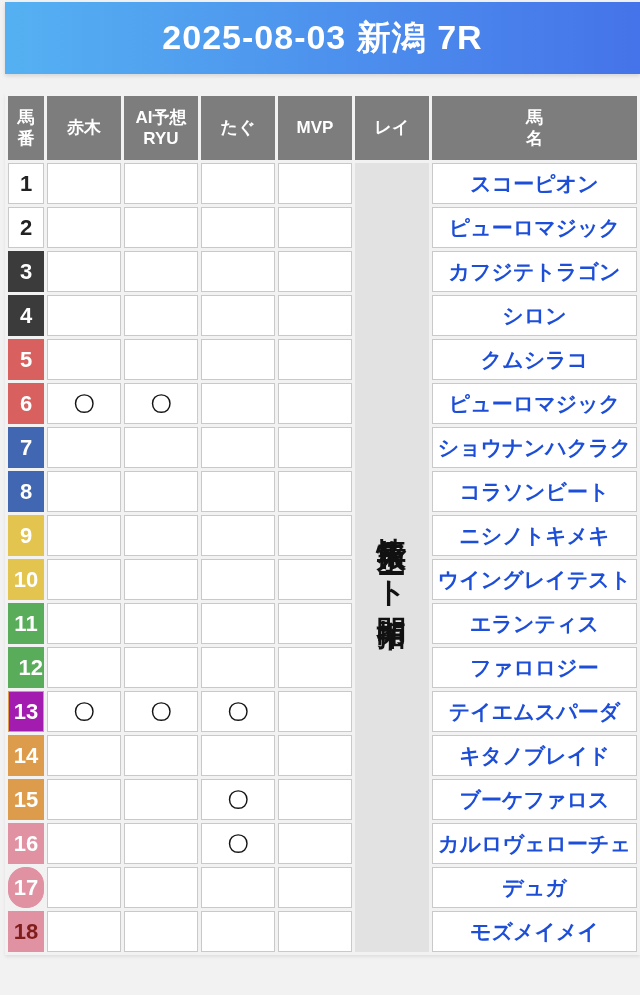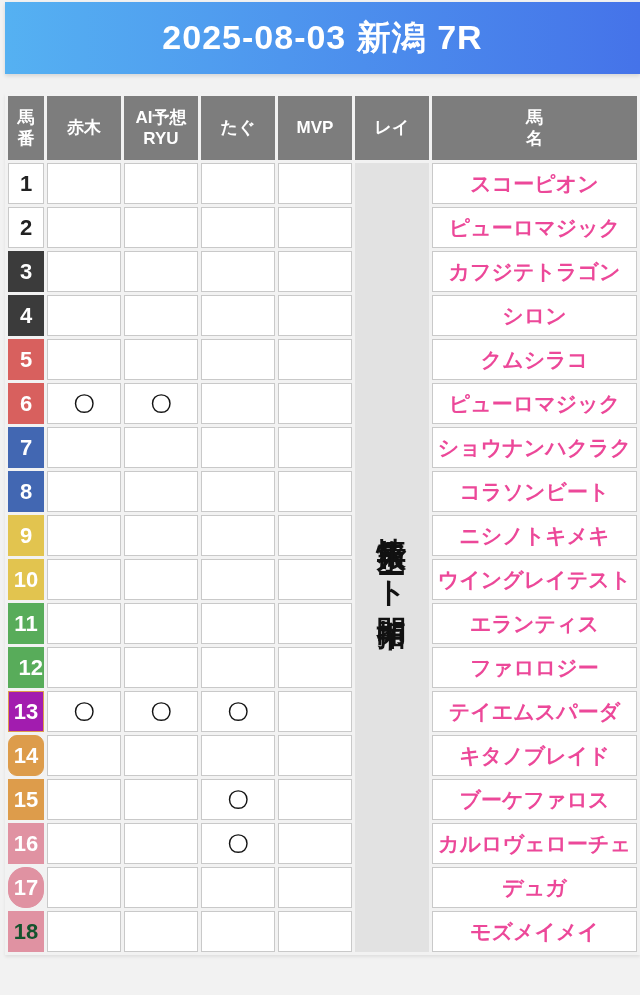--- a/index.html
+++ b/index.html
@@ -66,21 +66,21 @@
     font-weight: bold;
   }
   td.mark {
     font-size: 21px;
     font-weight: 600;
     color: #111111;
   }
   td.name {
     font-size: 21px;
     font-weight: 600;
-    color: #ec4899;
+    color: #1d4ed8;
     white-space: nowrap;
   }
   td.rei-overlay {
     background: #e2e2e2;
     border: 1px solid #e2e2e2;
   }
   .rei-inner {
     height: 100%;
     display: flex;
     align-items: center;
@@ -243,21 +243,21 @@
         <tr>
     <td class="num" style="background: #a21caf; color: rgb(255, 255, 255); border-color: rgb(221, 156, 75);">13</td>
     <td class="mark">〇</td>
     <td class="mark">〇</td>
     <td class="mark">〇</td>
     <td class="mark"></td>
 
     <td class="name">テイエムスパーダ</td>
   </tr>
         <tr>
-    <td class="num" style="background: rgb(221, 156, 75); color: rgb(255, 255, 255); border-color: rgb(221, 156, 75); border-radius: 9px;">14</td>
+    <td class="num" style="background: rgb(221, 156, 75); color: rgb(255, 255, 255); border-color: rgb(221, 156, 75);">14</td>
     <td class="mark"></td>
     <td class="mark"></td>
     <td class="mark"></td>
     <td class="mark"></td>
 
     <td class="name">キタノブレイド</td>
   </tr>
         <tr>
     <td class="num" style="background: rgb(221, 156, 75); color: rgb(255, 255, 255); border-color: rgb(221, 156, 75);">15</td>
     <td class="mark"></td>
@@ -279,21 +279,21 @@
         <tr>
     <td class="num" style="background: rgb(224, 146, 162); color: rgb(255, 255, 255); border-color: rgb(224, 146, 162); border-radius: 17px;">17</td>
     <td class="mark"></td>
     <td class="mark"></td>
     <td class="mark"></td>
     <td class="mark"></td>
 
     <td class="name">デュガ</td>
   </tr>
         <tr>
-    <td class="num" style="background: rgb(224, 146, 162); color: #14532d; border-color: rgb(224, 146, 162);">18</td>
+    <td class="num" style="background: rgb(224, 146, 162); color: #7f1d1d; border-color: rgb(224, 146, 162);">18</td>
     <td class="mark"></td>
     <td class="mark"></td>
     <td class="mark"></td>
     <td class="mark"></td>
 
     <td class="name">モズメイメイ</td>
   </tr>
       </tbody>
   </table>
 </div>

